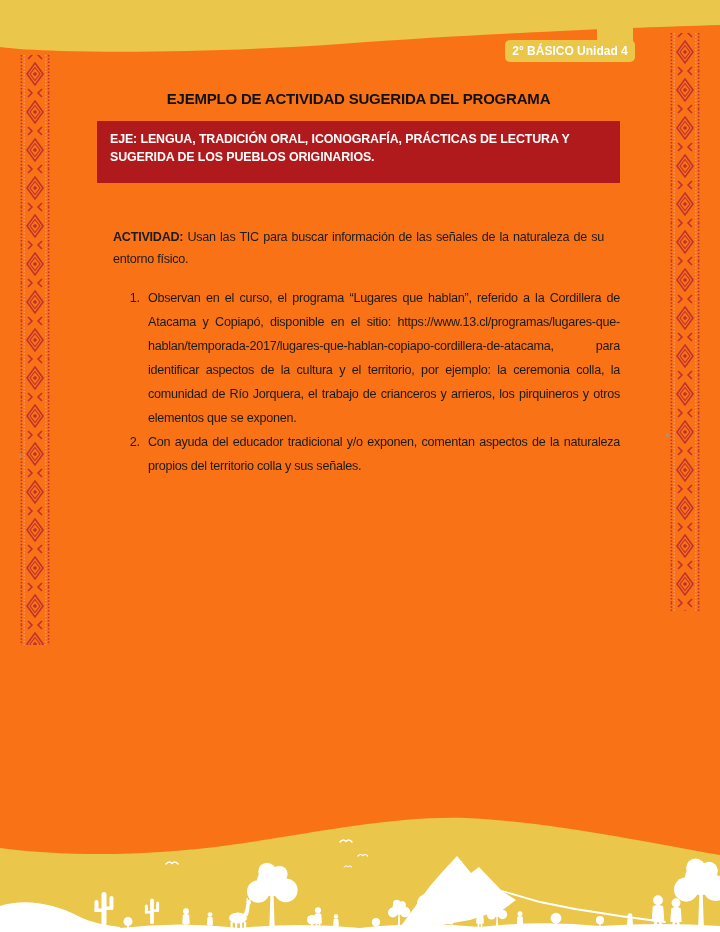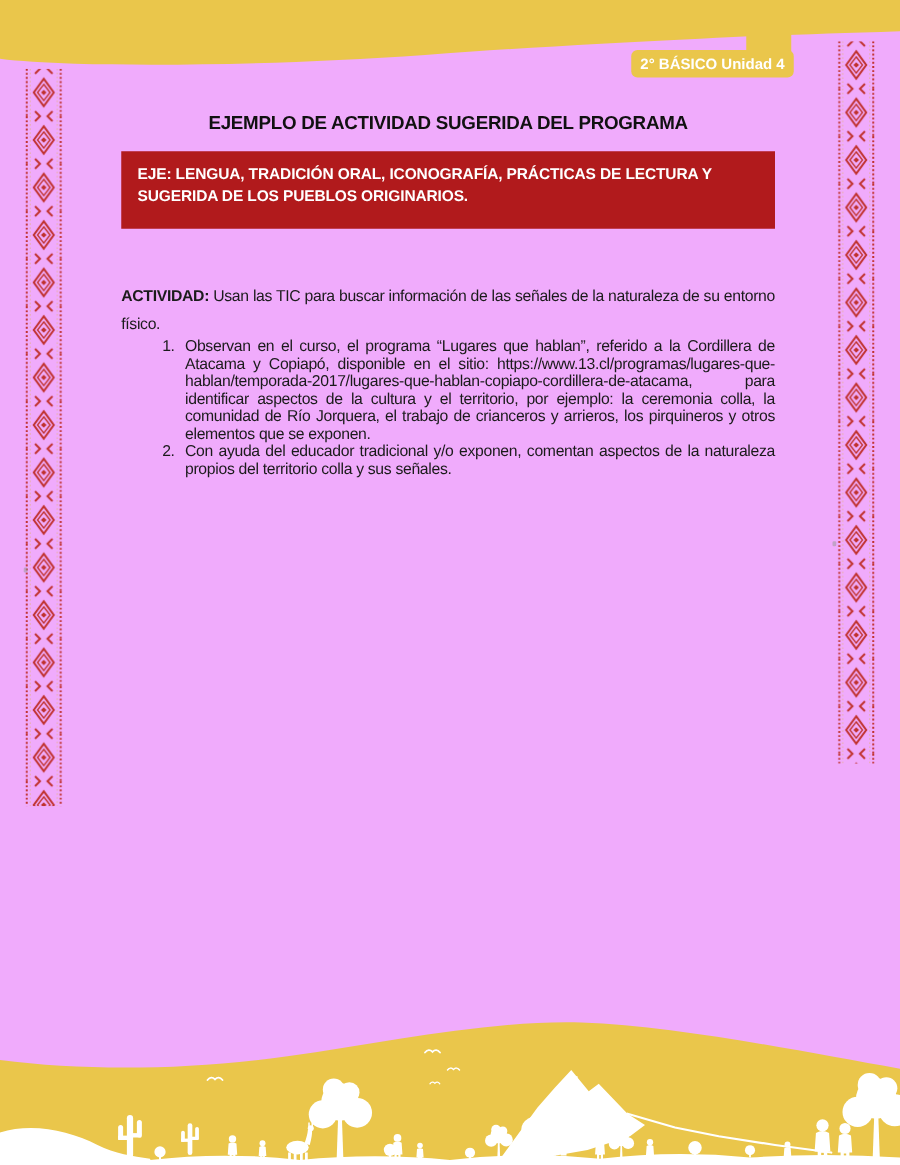--- a/index.html
+++ b/index.html
@@ -3,21 +3,21 @@
 <meta charset="utf-8">
 <style>
   :root{
     --yellow:#EAC64B;
     --red:#B11A1C;
     --pattern_red:#C0312D;
     --text:#1B1B1B;
   }
   html,body{margin:0;padding:0;background:#fff;}
   .page{
-    position:relative;width:720px;height:932px;background:#f0abfc;overflow:hidden;
+    position:relative;width:720px;height:932px;background:#f97316;overflow:hidden;
     font-family:"Liberation Sans","DejaVu Sans",sans-serif;color:var(--text);
   }
   .top-wave{position:absolute;top:0;left:0;display:block;}
   .badge{
     position:absolute;left:505px;top:40px;width:130px;height:22px;
     background:var(--yellow);border-radius:5px;color:#fff;
     font-size:12px;font-weight:700;display:flex;align-items:center;justify-content:center;
     white-space:nowrap;
   }
   .border-strip{position:absolute;display:block;}
@@ -27,26 +27,26 @@
   .pr{stroke:var(--pattern_red);fill:none;}
   .prf{fill:var(--pattern_red);}
 
   .content{position:absolute;left:97px;top:0;width:523px;}
   .doc-title{margin:90px 0 0;text-align:center;font-size:15px;font-weight:700;letter-spacing:-0.2px;color:#111;}
   .eje-banner{
     margin-top:14px;background:var(--red);color:#fff;font-weight:700;
     font-size:12.4px;line-height:1.42;padding:10px 14px 17px 13px;letter-spacing:-0.1px;
     text-align:left;
   }
-  .para{margin:0;text-align:justify;font-size:12.6px;line-height:21.5px;letter-spacing:-0.25px;overflow-wrap:break-word;}
+  .para{margin:16px;text-align:justify;font-size:12.6px;line-height:21.5px;letter-spacing:-0.25px;overflow-wrap:break-word;}
   .activity{margin-top:44px;}
   .examples-label{margin-top:12px;text-align:left;}
   ol.examples{margin:0;padding-left:46px;}
   ol.examples li{
-    text-align:justify;font-size:12.6px;line-height:14px;letter-spacing:-0.25px;
+    text-align:justify;font-size:12.6px;line-height:24px;letter-spacing:-0.25px;
     padding-left:5px;overflow-wrap:break-word;
   }
   .b{font-weight:700;}
   .footer-wave{position:absolute;left:0;bottom:0;display:block;}
   .fill-yellow{fill:var(--yellow);}
   .fill-white{fill:#fff;}
   .stroke-white{stroke:#fff;fill:none;}
   .speck{position:absolute;width:3px;height:4px;background:#9a9a9a;opacity:.55;border-radius:1px;}
 </style>
 </head>

